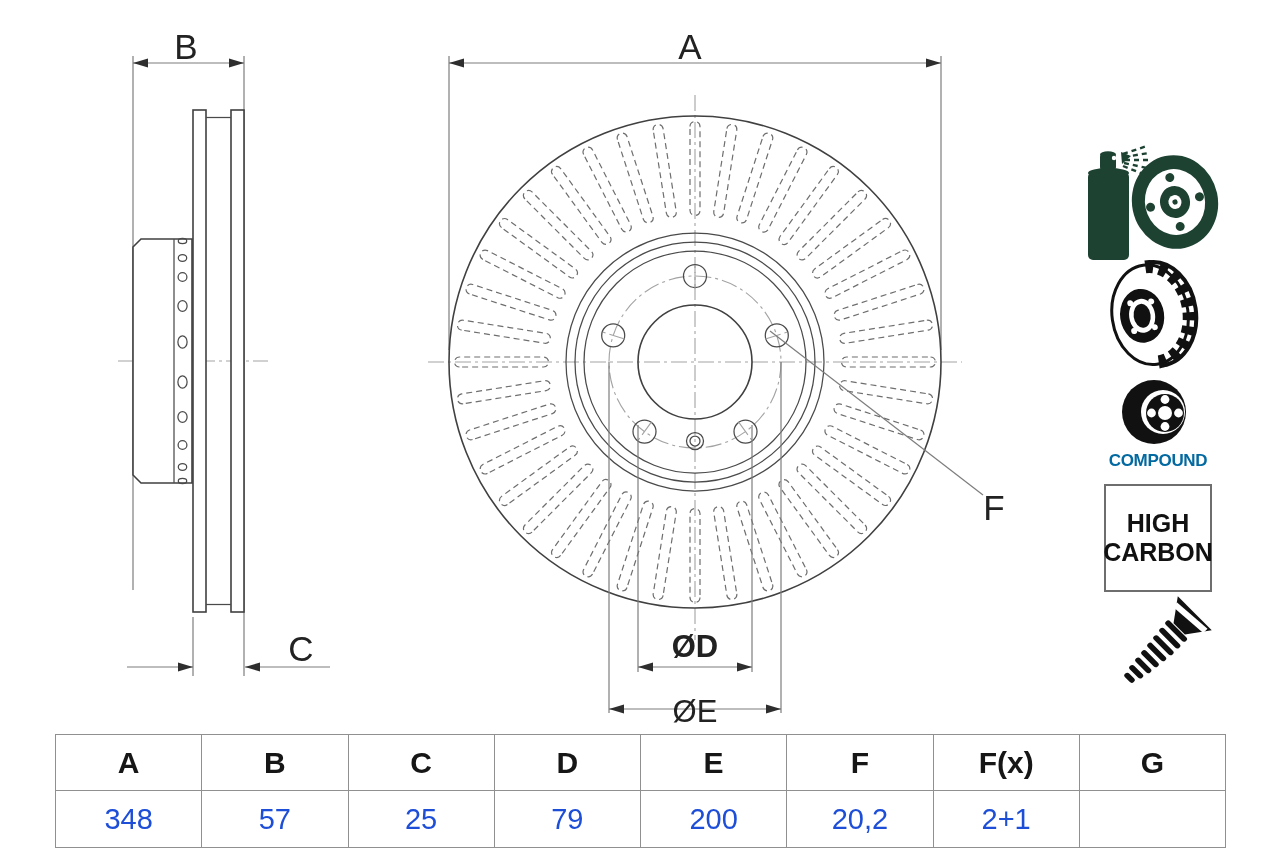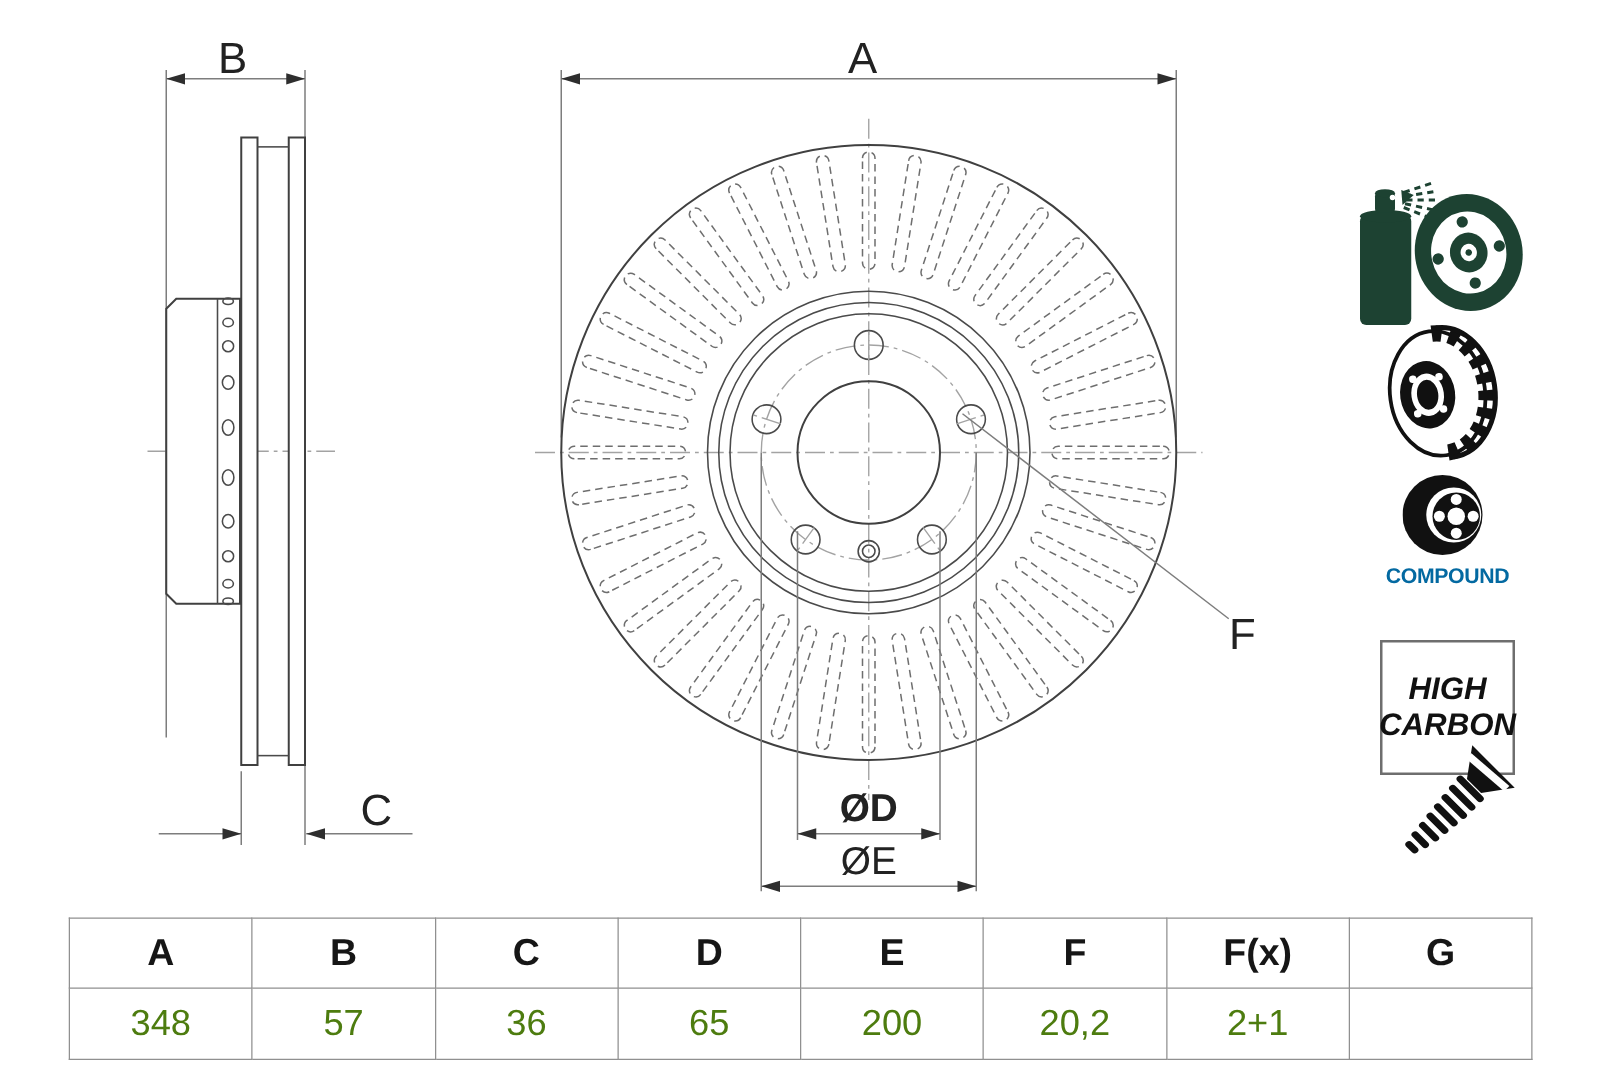--- a/index.html
+++ b/index.html
@@ -23,21 +23,21 @@
   .badge-caption{position:absolute;text-align:center;font-weight:bold;
                  font-size:17px;letter-spacing:-0.3px;color:#0369a1;}
   .hc-box{position:absolute;border:2px solid #6e6e6e;background:#fff;
           display:flex;flex-direction:column;align-items:center;justify-content:center;}
   .hc-box div{font-weight:bold;font-size:25px;line-height:1.18;color:#111;}
   
   .spec{position:absolute;left:55px;top:734px;width:1171px;height:111px;
         border-collapse:collapse;table-layout:fixed;}
   .spec th,.spec td{border:1.6px solid #909090;text-align:center;vertical-align:middle;padding:0;}
   .spec th{font-size:30px;font-weight:bold;height:55px;color:#161616;}
-  .spec td{font-size:29px;font-weight:normal;height:56px;color:#4d7c0f;}
+  .spec td{font-size:29px;font-weight:normal;height:56px;color:#1d4ed8;}
 </style>
 </head>
 <body>
 
 <div class="abs" style="left:0;top:0;width:1280px;height:853px;">
 <svg id="draw-svg" viewBox="0 0 1280 853" xmlns="http://www.w3.org/2000/svg">
 
   <g>
 
     <line class="dim" x1="133" y1="56" x2="133" y2="590"></line>
@@ -169,21 +169,21 @@
     <polygon class="arrow" points="781,709 766,704.5 766,713.5"></polygon>
 
     <line class="dim" x1="770" y1="331" x2="983" y2="495"></line>
   </g>
 </svg>
 
 <div class="dimlab abs" style="left:660px;top:27px;width:60px;">A</div>
 <div class="dimlab abs" style="left:156px;top:27px;width:60px;">B</div>
 <div class="dimlab abs" style="left:271px;top:629px;width:60px;">C</div>
 <div class="dimlab small abs" style="left:655px;top:629px;width:80px;font-weight:bold;">ØD</div>
-<div class="dimlab small abs" style="left:655px;top:671px;width:80px;">ØE</div>
+<div class="dimlab small abs" style="left:655px;top:694px;width:80px;">ØE</div>
 <div class="dimlab abs" style="left:964px;top:488px;width:60px;">F</div>
 </div>
 
 <div class="icon" style="left:1085px;top:138px;width:135px;height:126px;">
   <svg width="135" height="126" viewBox="0 0 135 126" xmlns="http://www.w3.org/2000/svg">
     <g fill="#1d4232">
 
       <rect x="3" y="34" width="41" height="88" rx="5"></rect>
       <ellipse cx="23.5" cy="35" rx="20.5" ry="5"></ellipse>
       <rect x="15" y="16" width="16" height="16" rx="3"></rect>
@@ -240,21 +240,21 @@
     <circle cx="43" cy="41" r="19" fill="#111"></circle>
     <circle cx="43" cy="27.5" r="4.4" fill="#ffffff"></circle>
     <circle cx="29.5" cy="41" r="4.4" fill="#ffffff"></circle>
     <circle cx="43" cy="54.5" r="4.4" fill="#ffffff"></circle>
     <circle cx="56.5" cy="41" r="4.4" fill="#ffffff"></circle>
     <circle cx="43" cy="41" r="7" fill="#ffffff"></circle>
   </svg>
 </div>
 <div class="badge-caption" style="left:1098px;top:451px;width:120px;">COMPOUND</div>
 
-<div class="hc-box" style="left:1104px;top:512px;width:104px;height:104px;font-style:italic;">
+<div class="hc-box" style="left:1104px;top:484px;width:104px;height:104px;">
   <div>HIGH</div>
   <div>CARBON</div>
 </div>
 
 <div class="icon" style="left:1098px;top:590px;width:120px;height:120px;">
   <svg width="120" height="120" viewBox="0 0 120 120" xmlns="http://www.w3.org/2000/svg">
     <g transform="rotate(45 60 60)" fill="#111">
       <polygon points="36,8 84,8 68,30 52,30"></polygon>
       <polygon points="40,13 80,10 80,16 40,19" fill="#ffffff"></polygon>
       <g transform="skewX(-6)">
@@ -279,21 +279,21 @@
     <th>C</th>
     <th>D</th>
     <th>E</th>
     <th>F</th>
     <th>F(x)</th>
     <th>G</th>
   </tr>
   <tr>
     <td>348</td>
     <td>57</td>
-    <td>36</td>
-    <td>65</td>
+    <td>25</td>
+    <td>79</td>
     <td>200</td>
     <td>20,2</td>
     <td>2+1</td>
     <td></td>
   </tr>
 </tbody>
   </table>
 
 </body></html>

